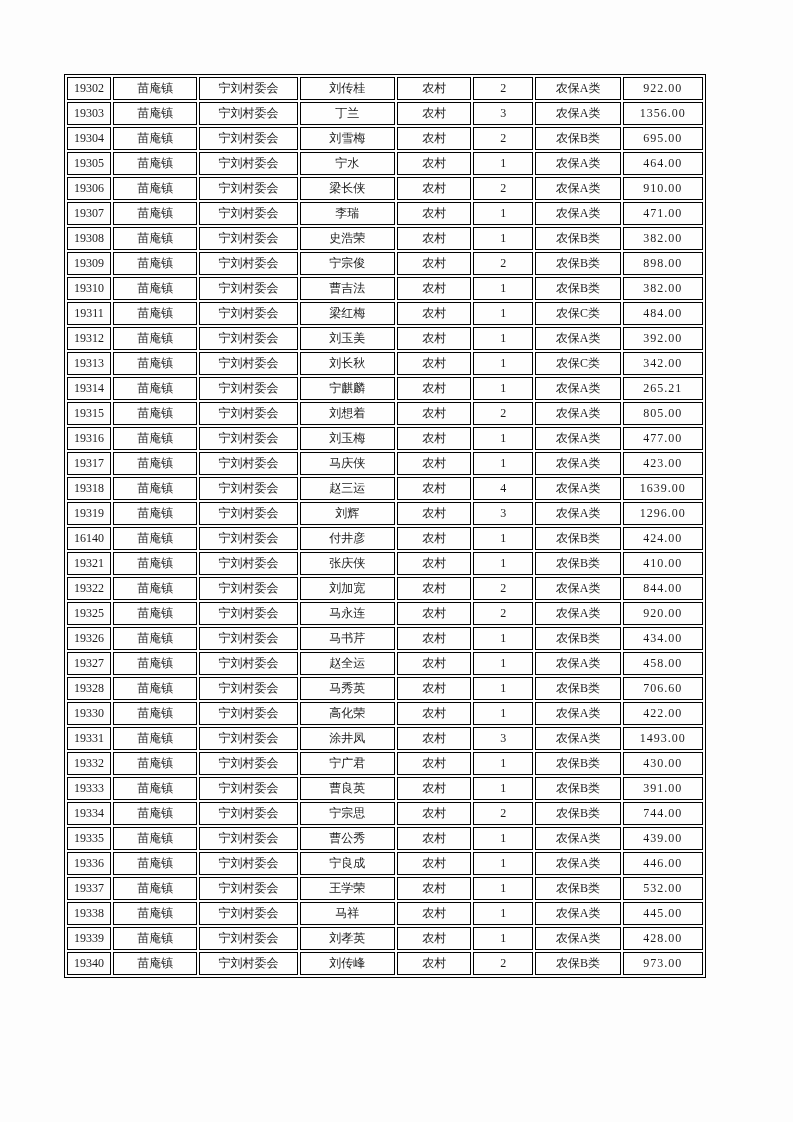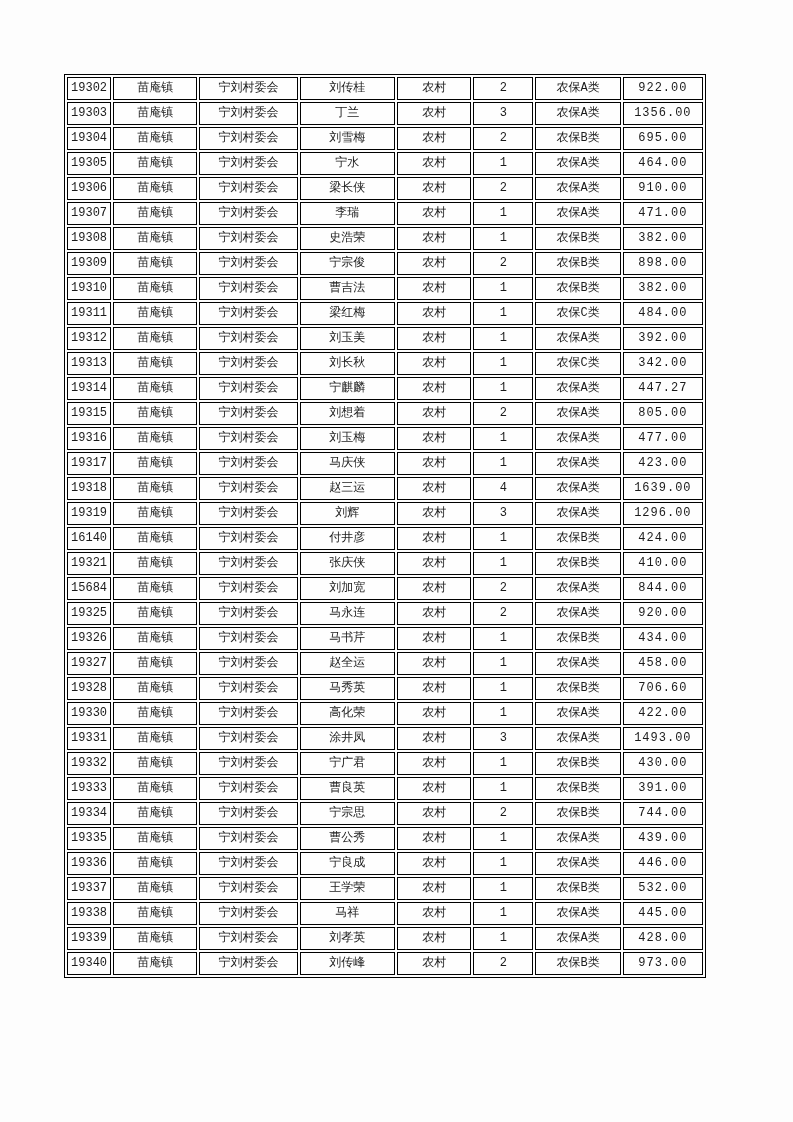--- a/index.html
+++ b/index.html
@@ -6,21 +6,21 @@
     margin: 0;
     padding: 0;
     background: #ffffff;
   }
   .page {
     position: relative;
     width: 793px;
     height: 1122px;
     background: #fdfdfd;
     overflow: hidden;
-    font-family: Liberation Mono, monospace;
+    font-family: Liberation Serif, serif;
   }
   table.data-table {
     position: absolute;
     left: 64px;
     top: 74px;
     width: 642px;
     border-collapse: separate;
     border-spacing: 2px;
     table-layout: fixed;
     border: 1px solid #000000;
@@ -185,21 +185,21 @@
           <td class="cell-amount">342.00</td>
         </tr>
         <tr>
           <td class="cell-id">19314</td>
           <td class="cell-town">苗庵镇</td>
           <td class="cell-village">宁刘村委会</td>
           <td class="cell-name">宁麒麟</td>
           <td class="cell-residence-type">农村</td>
           <td class="cell-person-count">1</td>
           <td class="cell-insurance-category">农保A类</td>
-          <td class="cell-amount">447.27</td>
+          <td class="cell-amount">265.21</td>
         </tr>
         <tr>
           <td class="cell-id">19315</td>
           <td class="cell-town">苗庵镇</td>
           <td class="cell-village">宁刘村委会</td>
           <td class="cell-name">刘想着</td>
           <td class="cell-residence-type">农村</td>
           <td class="cell-person-count">2</td>
           <td class="cell-insurance-category">农保A类</td>
           <td class="cell-amount">805.00</td>
@@ -258,21 +258,21 @@
           <td class="cell-id">19321</td>
           <td class="cell-town">苗庵镇</td>
           <td class="cell-village">宁刘村委会</td>
           <td class="cell-name">张庆侠</td>
           <td class="cell-residence-type">农村</td>
           <td class="cell-person-count">1</td>
           <td class="cell-insurance-category">农保B类</td>
           <td class="cell-amount">410.00</td>
         </tr>
         <tr>
-          <td class="cell-id">15684</td>
+          <td class="cell-id">19322</td>
           <td class="cell-town">苗庵镇</td>
           <td class="cell-village">宁刘村委会</td>
           <td class="cell-name">刘加宽</td>
           <td class="cell-residence-type">农村</td>
           <td class="cell-person-count">2</td>
           <td class="cell-insurance-category">农保A类</td>
           <td class="cell-amount">844.00</td>
         </tr>
         <tr>
           <td class="cell-id">19325</td>

